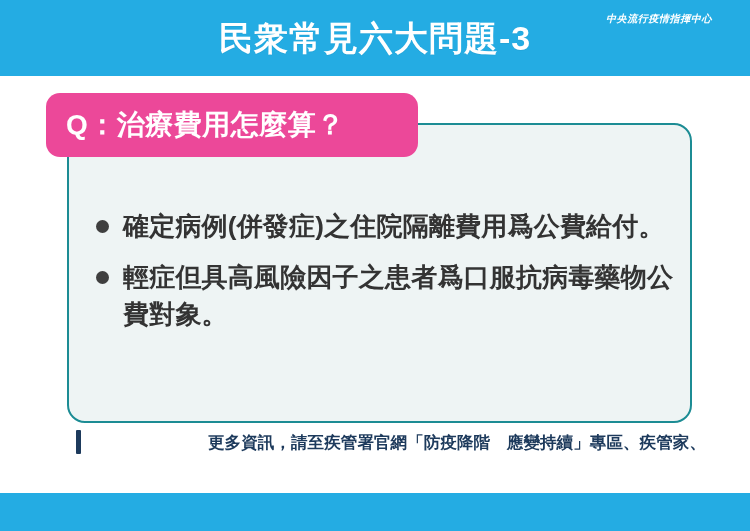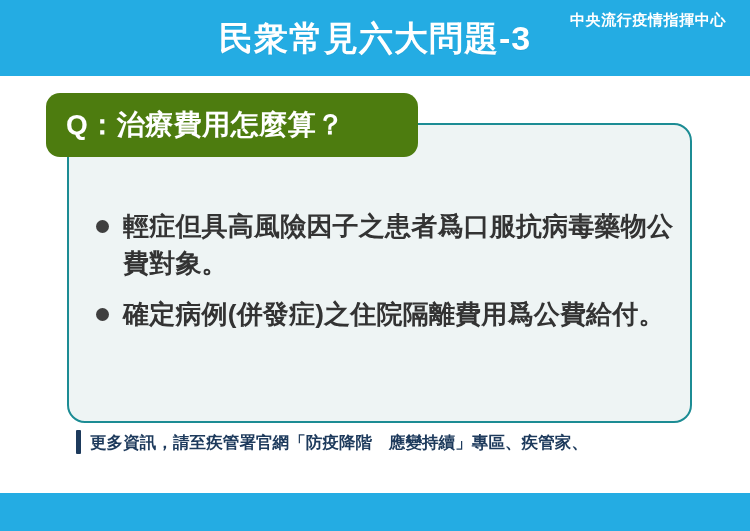--- a/index.html
+++ b/index.html
@@ -65,21 +65,21 @@
   }
 
   
   .q-banner {
     position: absolute;
     left: 46px;
     top: 93px;
     width: 372px;
     height: 64px;
     box-sizing: border-box;
-    background: #4d7c0f;
+    background: #ec4899;
     border-radius: 14px;
     display: flex;
     align-items: center;
     padding-left: 20px;
     z-index: 3;
   }
   .q-banner-label {
     color: #ffffff;
     font-size: 28px;
     font-weight: bold;
@@ -136,20 +136,21 @@
     margin-right: 9px;
     border-radius: 1px;
   }
   .note-text {
     flex: 1 1 auto;
     color: #1D3A5C;
     font-size: 16.5px;
     font-weight: bold;
     line-height: 1.48;
     letter-spacing: 0.1px;
+    text-align: right;
   }
   .note-line { display: block; white-space: nowrap; }
 
   
   .footer-bar {
     position: absolute;
     left: 0;
     top: 493px;
     width: 750px;
     height: 38px;
@@ -165,55 +166,56 @@
     align-items: center;
     justify-content: center;
     color: #ffffff;
     font-size: 22px;
     font-weight: bold;
     letter-spacing: 0.5px;
     line-height: 1;
   }
   .footer-agency {
     position: absolute;
-    right: 24px;
+    right: 38px;
     top: 0;
     height: 38px;
     display: flex;
     align-items: center;
     color: #ffffff;
-    font-size: 15px;
+    font-size: 10px;
     font-weight: bold;
     letter-spacing: 0.6px;
     line-height: 1;
     white-space: nowrap;
+    font-style: italic;
   }
 </style>
 </head>
 <body>
 
 <div id="poster">
 
   <div class="header-bar"></div>
   <div class="header-title">民衆常見六大問題-3</div>
 
   <div class="answer-card"></div>
 
   <div class="q-banner">
     <span class="q-banner-label">Q：治療費用怎麼算？</span>
   </div>
 
   <div class="bullet-list">
     <div class="bullet-item">
       <span class="bullet-dot"></span>
-      <span class="bullet-text">輕症但具高風險因子之患者爲口服抗病毒藥物公費對象。</span>
+      <span class="bullet-text">確定病例(併發症)之住院隔離費用爲公費給付。</span>
     </div>
     <div class="bullet-item">
       <span class="bullet-dot"></span>
-      <span class="bullet-text">確定病例(併發症)之住院隔離費用爲公費給付。</span>
+      <span class="bullet-text">輕症但具高風險因子之患者爲口服抗病毒藥物公費對象。</span>
     </div>
   </div>
 
   <div class="footer-note">
     <span class="note-accent-bar"></span>
     <span class="note-text">
       <span class="note-line">更多資訊，請至疾管署官網「防疫降階　應變持續」專區、疾管家、</span>
     </span>
   </div>
 

